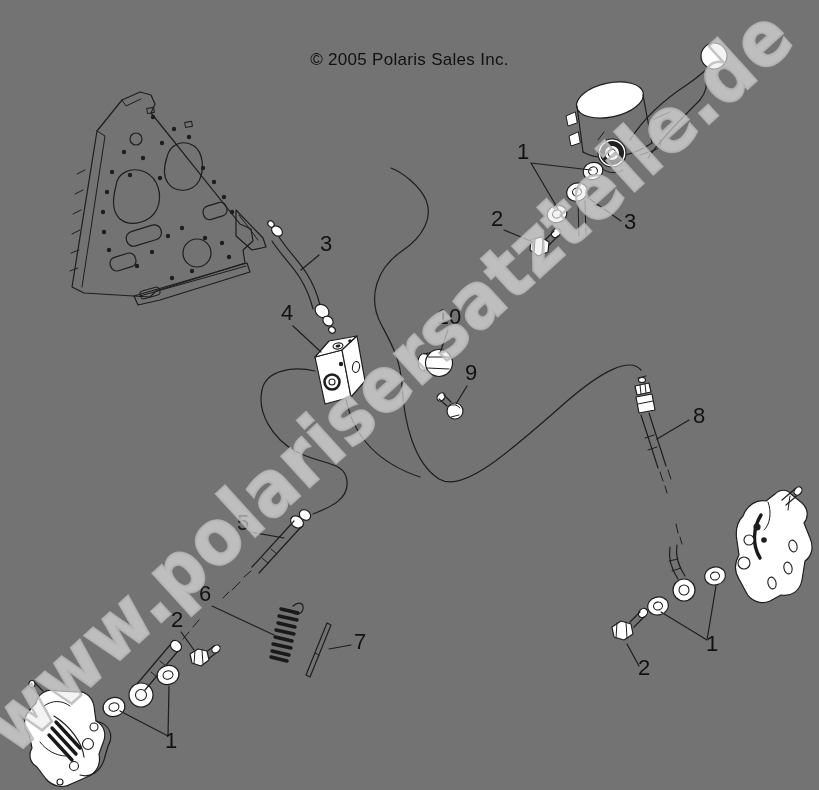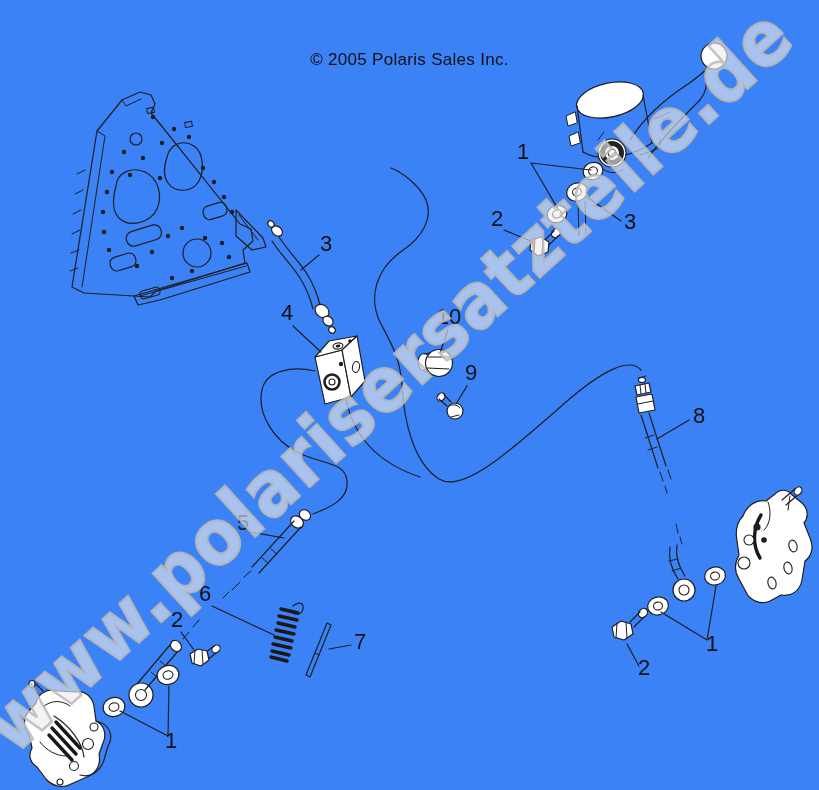--- a/index.html
+++ b/index.html
@@ -1,16 +1,16 @@
 <!DOCTYPE html>
 <html><head>
 <meta charset="utf-8">
 <style>
   html,body{margin:0;padding:0;background:#fff;}
-  .stage{position:relative;width:819px;height:790px;background:#3b82f6;overflow:hidden;
+  .stage{position:relative;width:819px;height:790px;background:#737373;overflow:hidden;
          font-family:"Liberation Sans",sans-serif;}
   .copyright{position:absolute;top:50px;left:0;width:100%;text-align:center;
              font-size:17px;color:#111;letter-spacing:.3px;}
   svg{position:absolute;top:0;left:0;}
   .ln{stroke:#1e1e1e;stroke-width:1.2;fill:none;stroke-linecap:round;stroke-linejoin:round;}
   .lnw{stroke:#1e1e1e;stroke-width:1.2;fill:#fff;stroke-linecap:round;stroke-linejoin:round;}
   .thin{stroke-width:1;}
   .thick{stroke:#191919;stroke-width:3.4;fill:none;stroke-linecap:round;}
   .hole{stroke:#1e1e1e;stroke-width:1.1;fill:#fff;}
   .dk{fill:#1e1e1e;stroke:none;}

